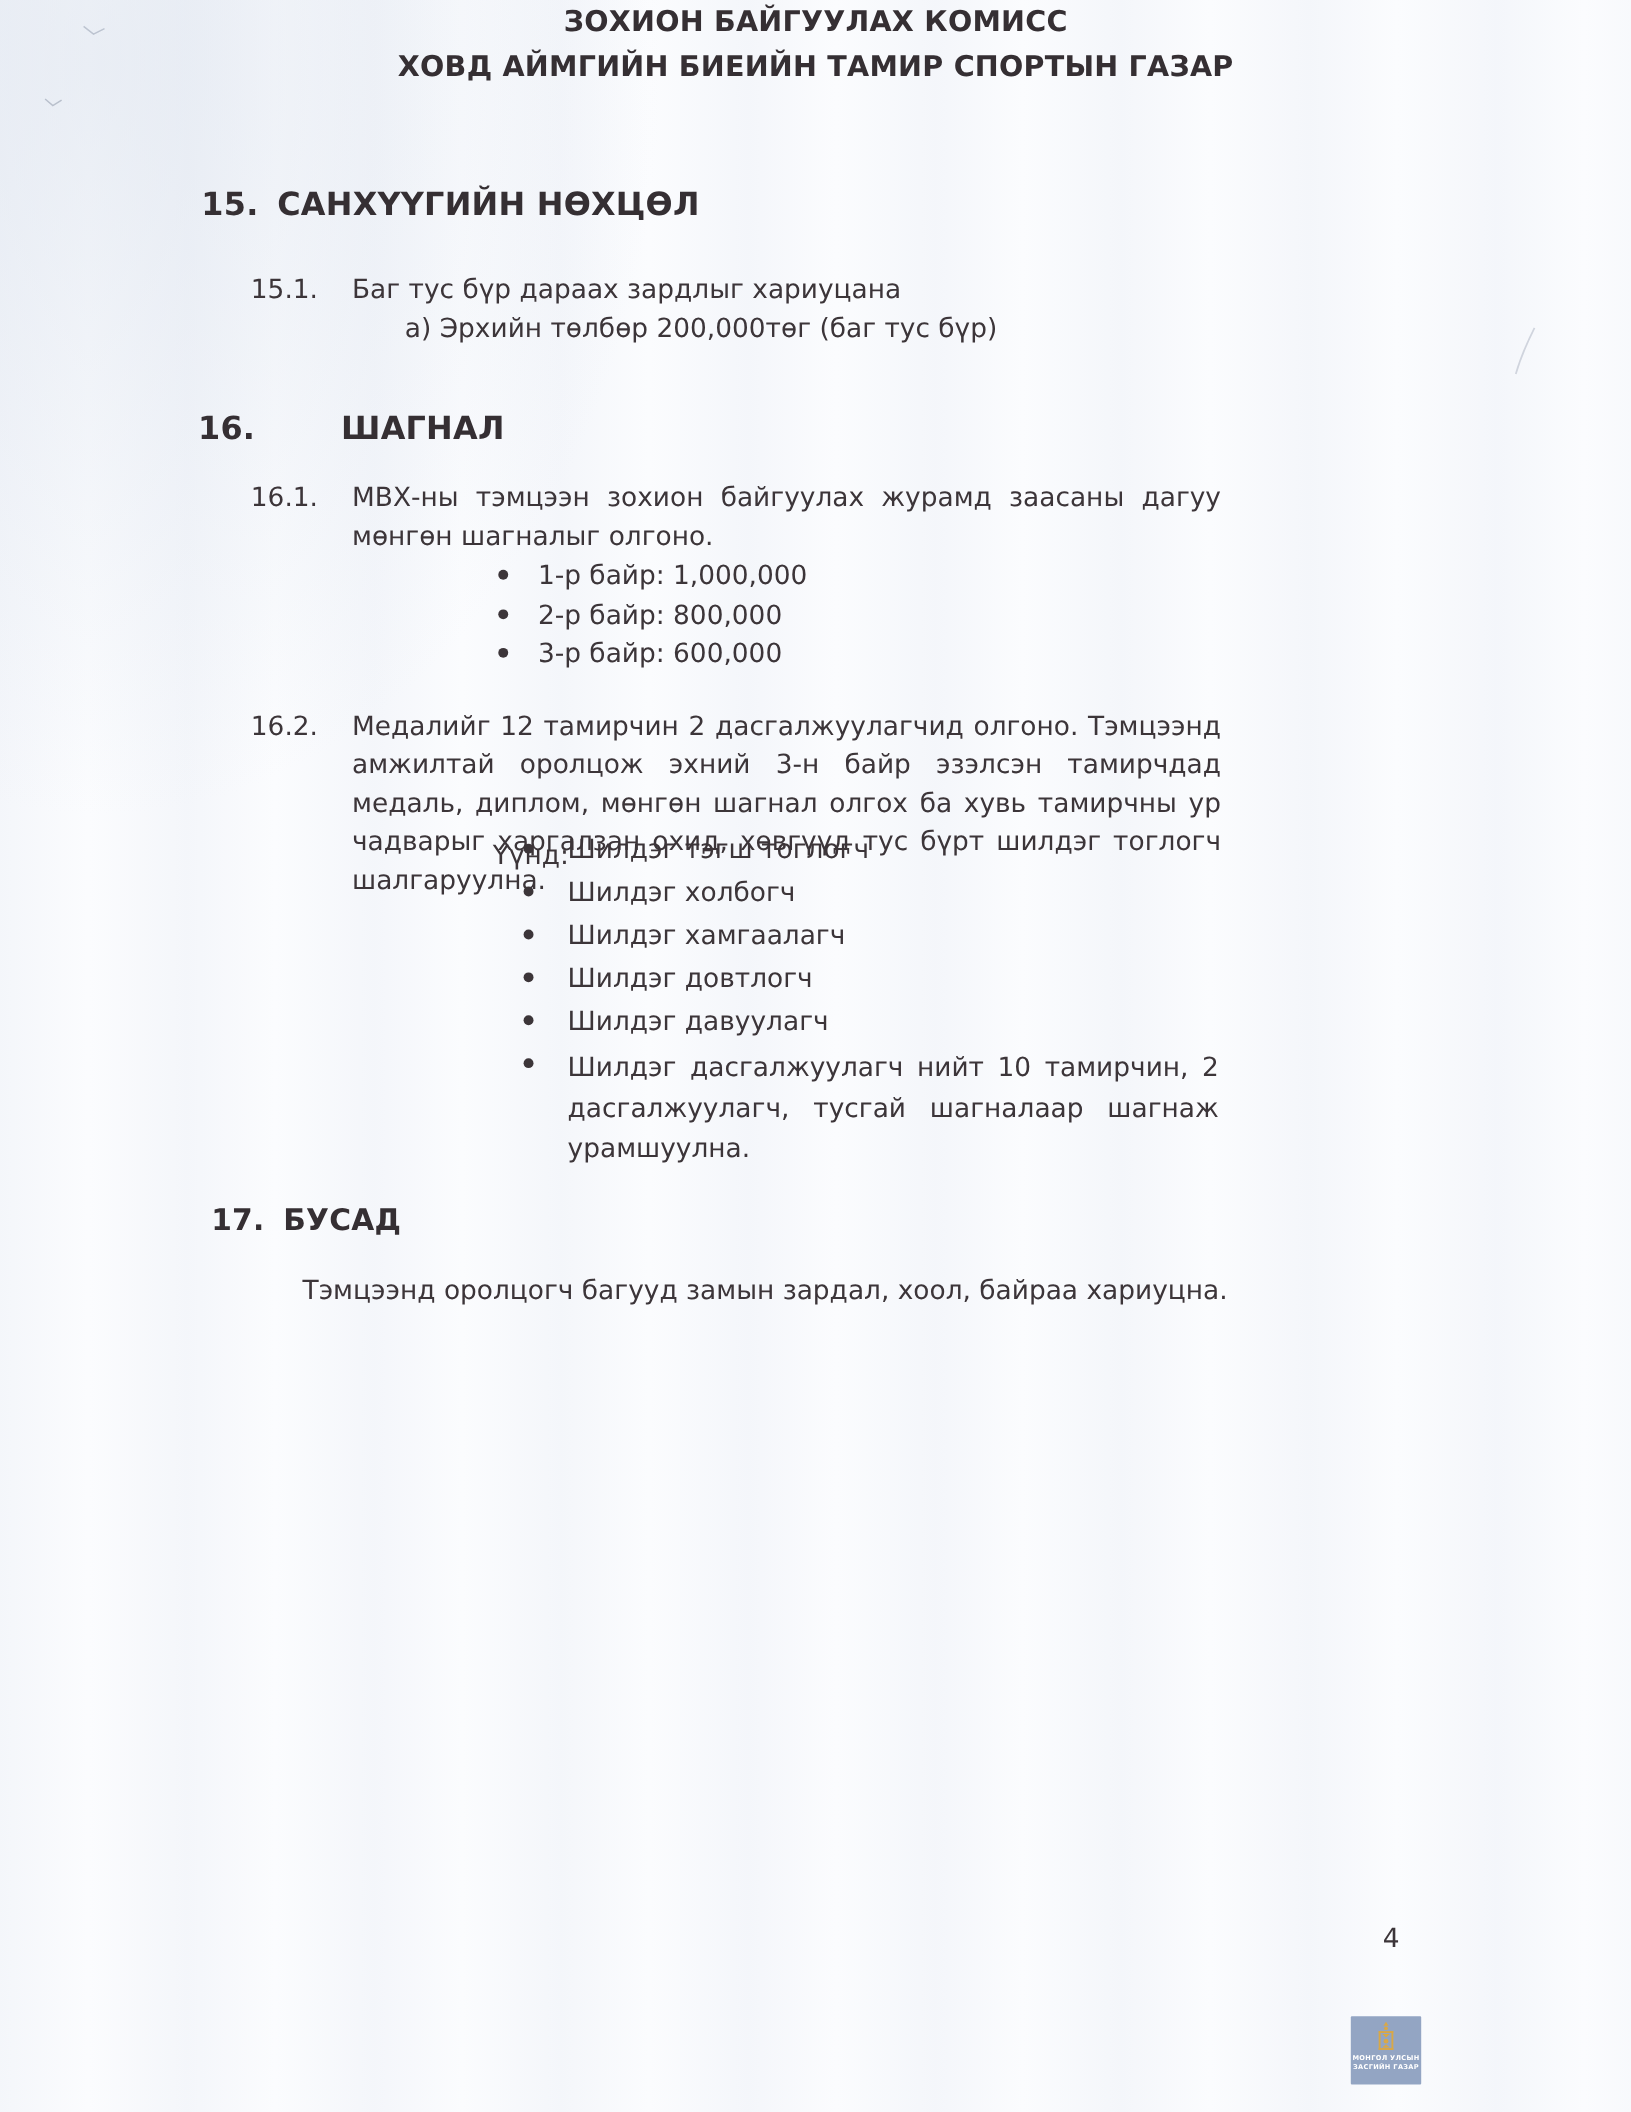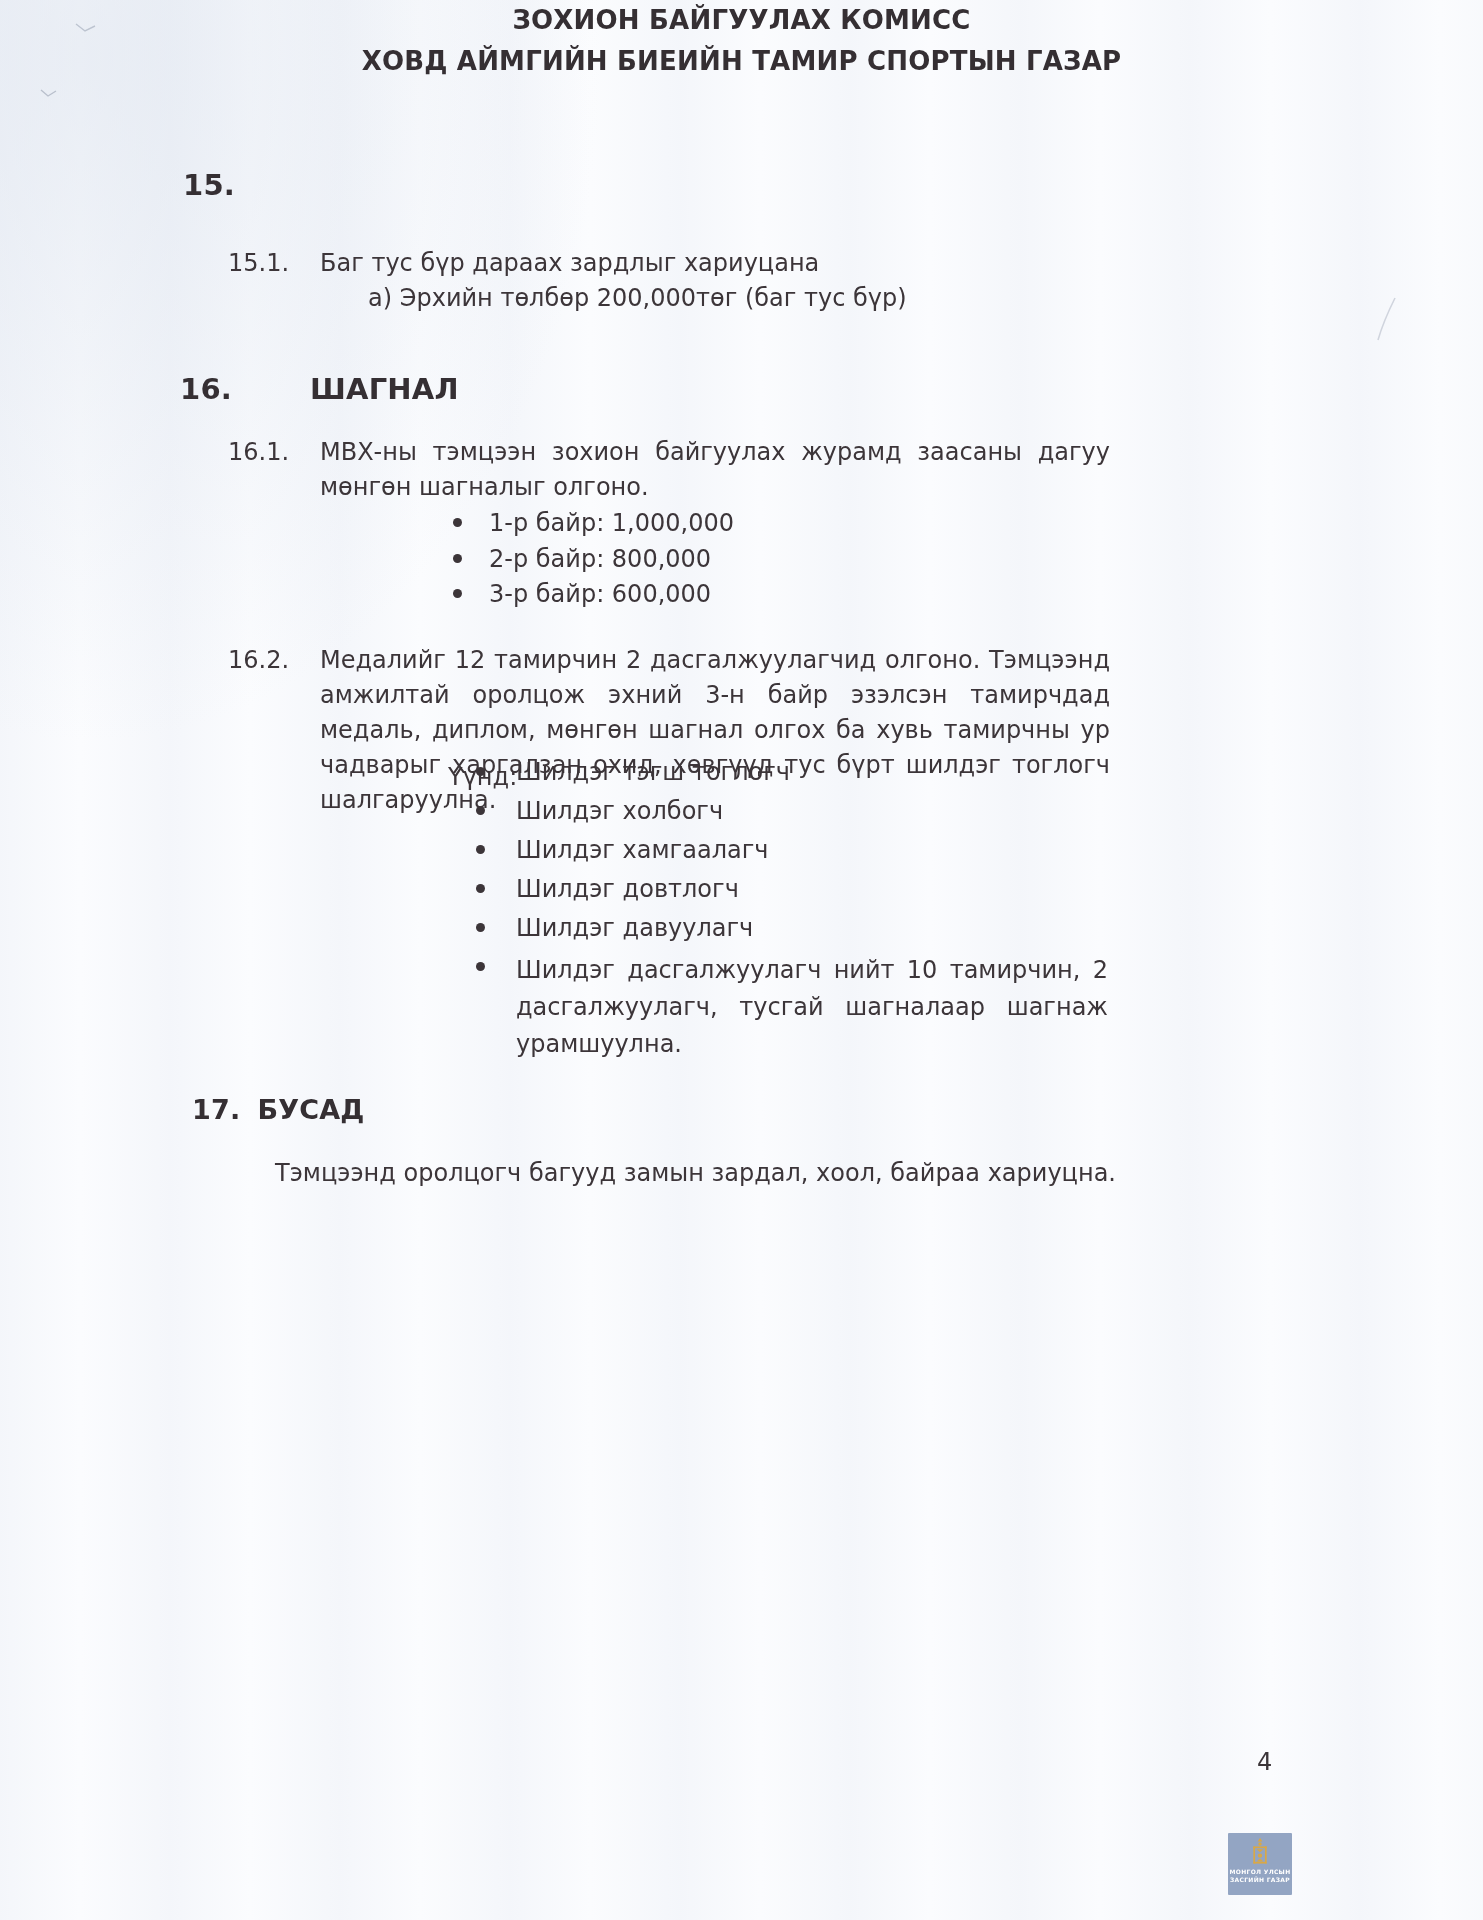--- a/index.html
+++ b/index.html
@@ -90,20 +90,21 @@
   <svg class="abs artifact" style="left:40px; top:88px;" width="18" height="10" viewBox="0 0 18 10">
     <polyline points="1,2 8,8 16,3" fill="none" stroke="#a9b1bf" stroke-width="1.4"></polyline>
   </svg>
 
   <svg class="abs artifact" style="left:1374px; top:296px;" width="24" height="46" viewBox="0 0 24 46">
     <path d="M4 44 C 8 30, 16 12, 21 2" fill="none" stroke="#c4c9d4" stroke-width="1.6"></path>
   </svg>
 
   <div class="abs h-num-title h1 h-gap-small" style="left:183px; top:168px;">
     <span>15.</span>
+    <span>САНХҮҮГИЙН НӨХЦӨЛ</span>
   </div>
 
   <div class="abs item" style="left:228px; top:246px;">
     <span class="num">15.1.</span>
     <span class="txt">Баг тус бүр дараах зардлыг хариуцана</span>
   </div>
 
   <div class="abs plain" style="left:368px; top:281px;">а)  Эрхийн төлбөр 200,000төг (баг тус бүр)</div>
 
   <div class="abs h-num-title h1" style="left:180px; top:372px;">

